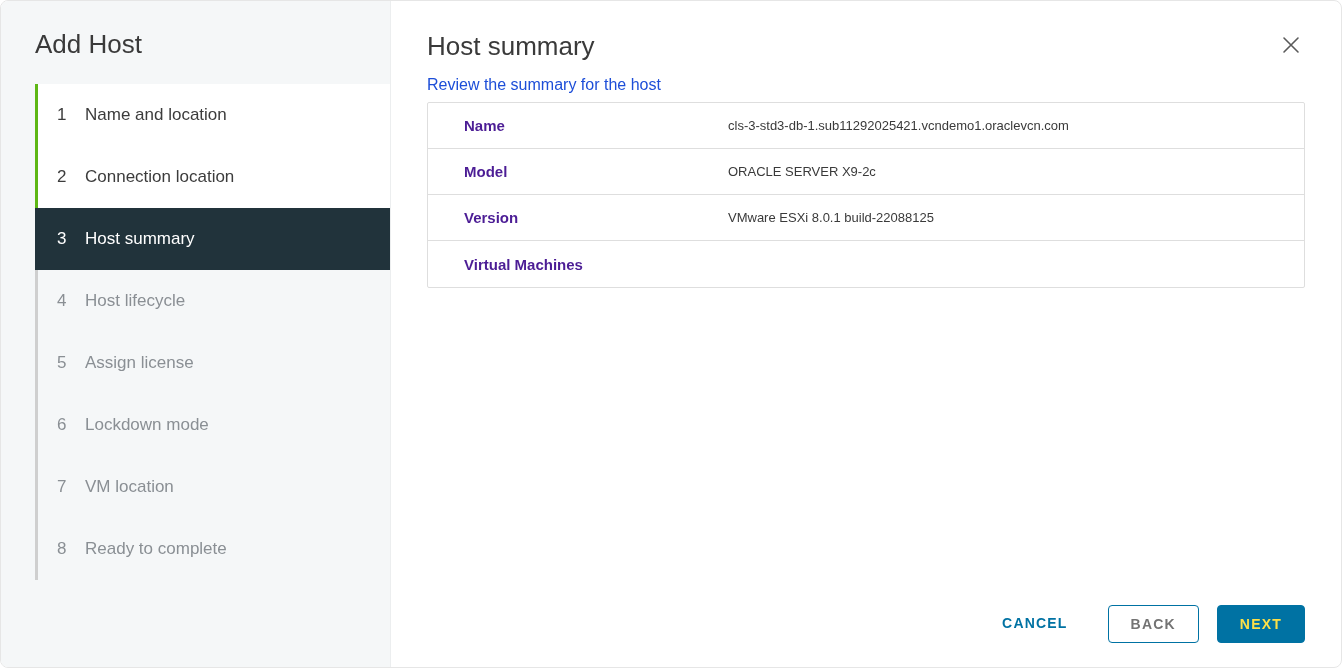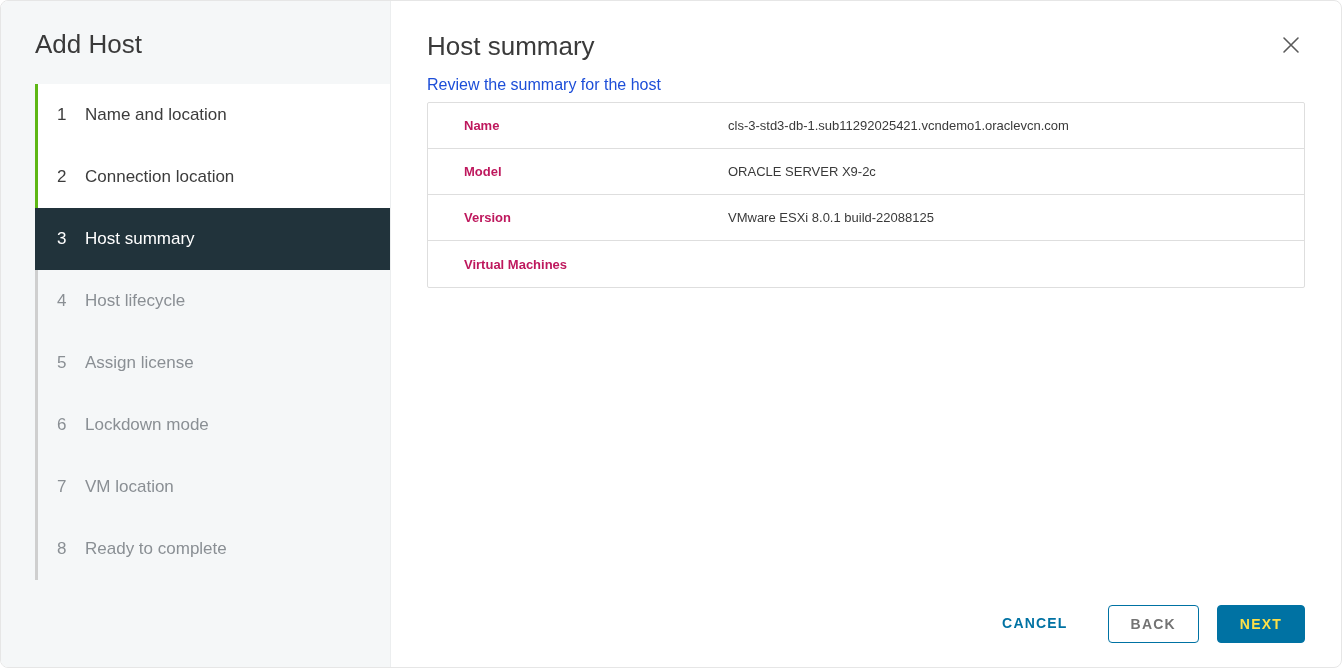--- a/index.html
+++ b/index.html
@@ -119,23 +119,23 @@
   .summary-row {
     display: flex;
     border-bottom: 1px solid #dedede;
     min-height: 46px;
     align-items: center;
   }
   .summary-row:last-child { border-bottom: none; gap: 12px; }
   .summary-label {
     flex: 0 0 280px;
     padding: 12px 12px 12px 36px;
-    font-size: 13px;
+    font-size: 15px;
     font-weight: 600;
-    color: #be185d;
+    color: #4c1d95;
   }
   .summary-value {
     flex: 1;
     padding: 12px 12px 12px 20px;
     font-size: 13px;
     color: #3a3a3a;
     font-weight: 400;
   }
   .footer {
     margin-top: auto;

